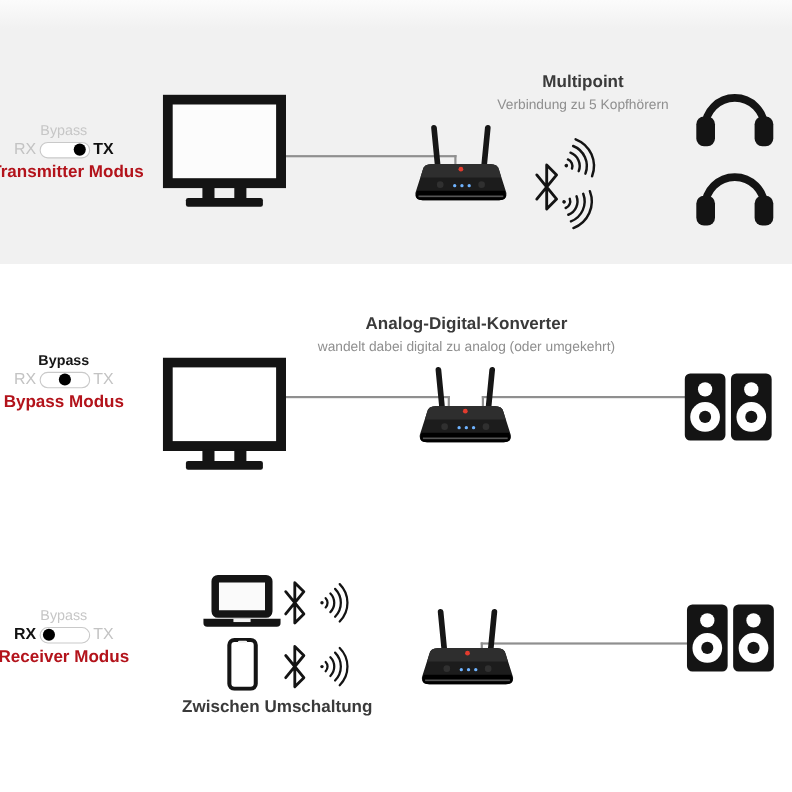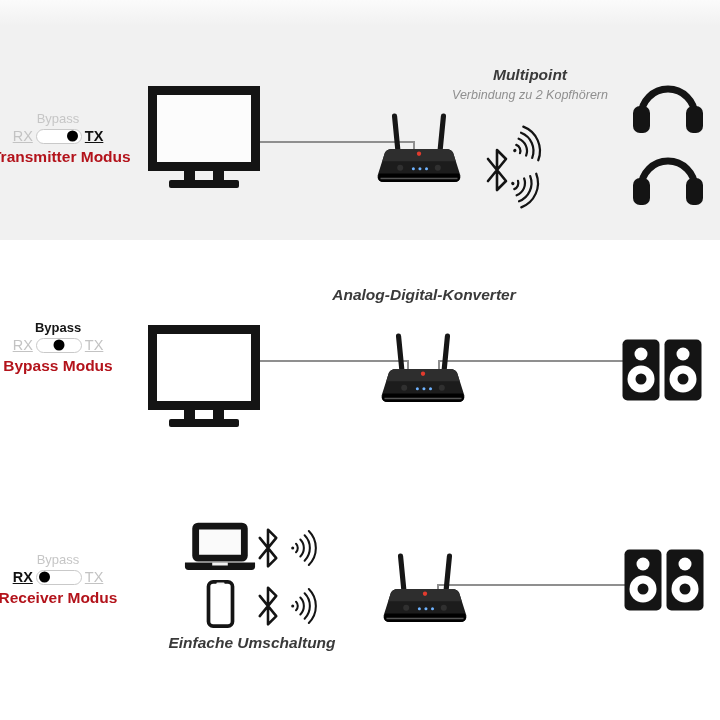--- a/index.html
+++ b/index.html
@@ -7,28 +7,28 @@
         font-family:"Liberation Sans",sans-serif;background:#fff;}
   .band{position:absolute;left:0;width:720px;height:240px;}
   #band1{top:0;background:#f1f1f1;}
   #band2{top:240;background:linear-gradient(#ebebeb,#ffffff 14px);}
   #band3{top:480;background:linear-gradient(#fbfbfb,#f1f1f1 26px);}
 
   .abs{position:absolute;}
   .hline{position:absolute;height:1.5px;background:#8f8f8f;}
   .vline{position:absolute;width:1.5px;background:#8f8f8f;}
 
-  .heading{position:absolute;text-align:center;font-style:italic;}
+  .heading{position:absolute;text-align:center;}
   .heading .title{font-size:15.5px;font-weight:bold;color:#3a3a3a;}
   .heading .sub{font-size:12.5px;color:#8f8f8f;margin-top:3px;line-height:1.3;}
 
   .switch-group{position:absolute;width:132px;text-align:center;}
   .bypass-lbl{display:block;font-size:13px;color:#c6c6c6;margin-bottom:2px;}
   .switch-row{display:flex;align-items:center;justify-content:center;gap:3px;}
-  .pos-lbl{font-size:14.5px;color:#c3c3c3;text-decoration:underline;}
+  .pos-lbl{font-size:14.5px;color:#c3c3c3;}
   .pill{position:relative;display:inline-block;width:46px;height:15px;
         box-sizing:border-box;border:1.5px solid #c9c9c9;border-radius:9px;background:#fff;}
   .knob{position:absolute;width:11px;height:11px;border-radius:50%;background:#000;
         top:50%;transform:translateY(-50%);}
   .switch-group[data-pos="rx"] .knob{left:2.5px;}
   .switch-group[data-pos="tx"] .knob{left:auto;right:2.5px;}
   .switch-group[data-pos="bypass"] .knob{left:50%;transform:translate(-50%,-50%);}
   .switch-group[data-pos="rx"] .rx-lbl{color:#111;font-weight:bold;}
   .switch-group[data-pos="tx"] .tx-lbl{color:#111;font-weight:bold;}
   .switch-group[data-pos="bypass"] .bypass-lbl{color:#161616;font-weight:bold;}
@@ -38,21 +38,21 @@
 <body>
 
 <div class="page">
 
   <div class="band" id="band1"></div>
   <div class="band" id="band2"></div>
   <div class="band" id="band3"></div>
 
   <div class="heading" style="left:430px;top:66px;width:200px;">
     <div class="title">Multipoint</div>
-    <div class="sub">Verbindung zu 2 Kopfhörern</div>
+    <div class="sub">Verbindung zu 5 Kopfhörern</div>
   </div>
 
   <div class="switch-group" style="left:-8px;top:111px;" data-pos="tx">
     <span class="bypass-lbl">Bypass</span>
     <span class="switch-row">
       <span class="pos-lbl rx-lbl">RX</span>
       <span class="pill">
           <span class="knob"></span>
         </span>
       <span class="pos-lbl tx-lbl">TX</span>
@@ -114,20 +114,21 @@
   </svg>
   <svg class="abs" style="left:628px;top:150px;" width="80" height="58" viewBox="0 0 78 58">
     <path d="M12 42 v-4 a27 27 0 0 1 54 0 v4" fill="none" stroke="#141414" stroke-width="7"></path>
     <rect x="4" y="28" width="17" height="27" rx="7" fill="#141414"></rect>
     <rect x="57" y="28" width="17" height="27" rx="7" fill="#141414"></rect>
   </svg>
 
   <div class="heading" style="left:274px;top:286px;width:300px;text-align:center;">
     <div class="title">Analog-Digital-Konverter</div>
     <div class="sub">
+      <div>wandelt dabei digital zu analog (oder umgekehrt)</div>
     </div>
   </div>
 
   <div class="switch-group" style="left:-8px;top:320px;" data-pos="bypass">
     <span class="bypass-lbl">Bypass</span>
     <span class="switch-row">
       <span class="pos-lbl rx-lbl">RX</span>
       <span class="pill">
           <span class="knob"></span>
         </span>
@@ -170,21 +171,21 @@
     <circle cx="19" cy="40" r="5.5" fill="#141414"></circle>
   </svg>
   <svg class="abs" style="left:664px;top:339px;" width="38" height="62" viewBox="0 0 38 62">
     <rect x="0.5" y="0.5" width="37" height="61" rx="5" fill="#141414"></rect>
     <circle cx="19" cy="15" r="6.5" fill="#fff"></circle>
     <circle cx="19" cy="40" r="13.5" fill="#fff"></circle>
     <circle cx="19" cy="40" r="5.5" fill="#141414"></circle>
   </svg>
 
   <div class="heading" style="left:152px;top:634px;width:200px;">
-    <div class="title">Einfache Umschaltung</div>
+    <div class="title">Zwischen Umschaltung</div>
   </div>
 
   <div class="switch-group" style="left:-8px;top:552px;" data-pos="rx">
     <span class="bypass-lbl">Bypass</span>
     <span class="switch-row">
       <span class="pos-lbl rx-lbl">RX</span>
       <span class="pill">
           <span class="knob"></span>
         </span>
       <span class="pos-lbl tx-lbl">TX</span>

